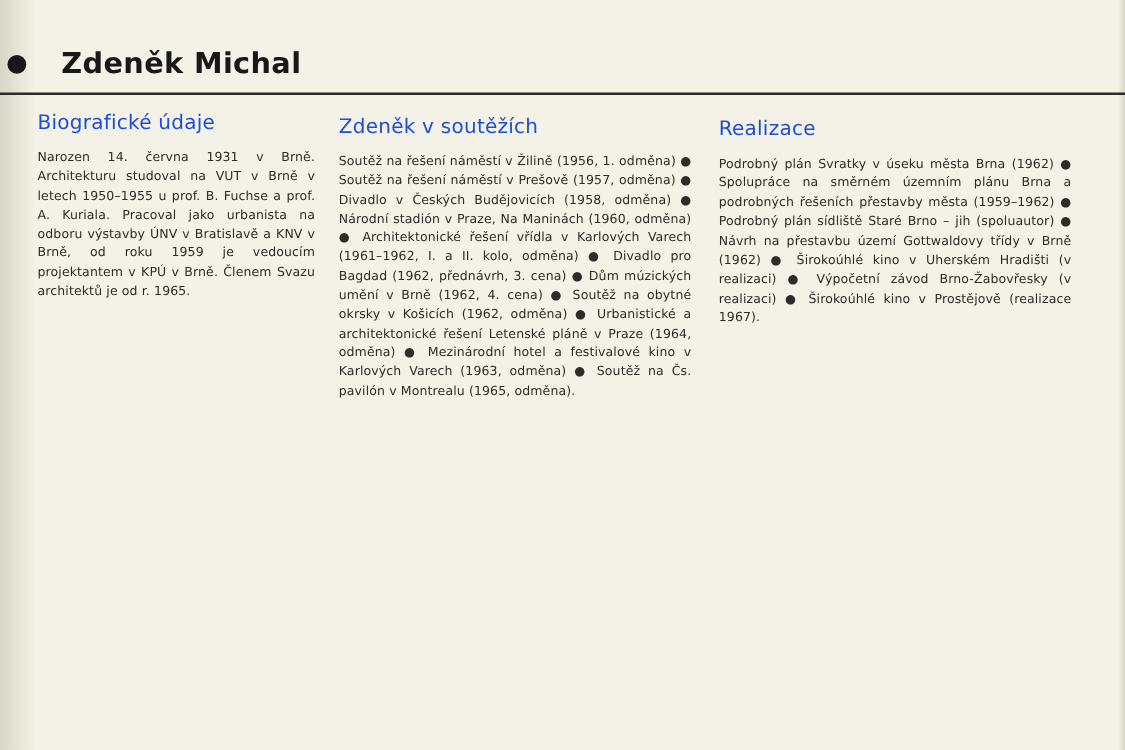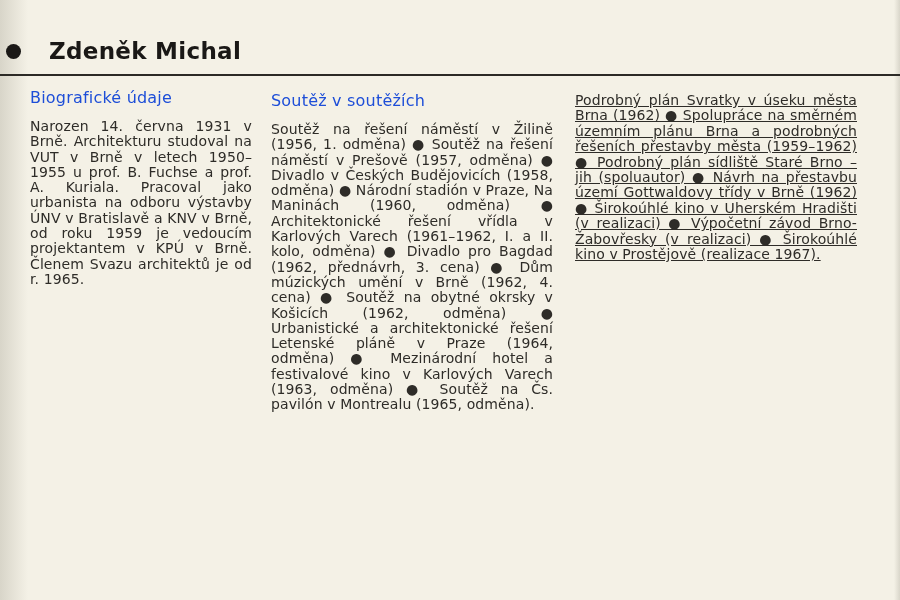--- a/index.html
+++ b/index.html
@@ -40,47 +40,48 @@
   }
   .col h2 {
     margin: 0 0 12px 0;
     font-family: "DejaVu Sans", sans-serif;
     font-weight: normal; font-size: 16px; letter-spacing: 0.2px;
     color: #1d4ed8;
   }
   .col p {
     margin: 0;
     font-family: "DejaVu Sans", sans-serif;
-    font-size: 14px; line-height: 15.3px;
+    font-size: 10px; line-height: 15.3px;
     text-align: justify; color: #2e2c28;
     letter-spacing: 0.1px;
   }
   .col1 { left: 30px; width: 222px; }
   .col2 { left: 271px; width: 282px; top: 91px; }
   .col3 { left: 575px; width: 282px; top: 93px; }
-  .col3 p { line-height: 15.4px; text-decoration: underline; }
+  .col3 p { line-height: 15.4px; }
 </style>
 </head>
 <body>
 
 <div class="page-left-shade"></div>
 <div class="page-right-edge"></div>
 
 <div class="header">
   <span class="bullet-big"></span>
   <span class="name">Zdeněk Michal</span>
 </div>
 
 <div class="rule"></div>
 
 <section class="col col1">
   <h2>Biografické údaje</h2>
   <p>Narozen 14. června 1931 v Brně. Architekturu studoval na VUT v Brně v letech 1950–1955 u prof. B. Fuchse a prof. A. Kuriala. Pracoval jako urbanista na odboru výstavby ÚNV v Bratislavě a KNV v Brně, od roku 1959 je vedoucím projektantem v KPÚ v Brně. Členem Svazu architektů je od r. 1965.</p>
 </section>
 
 <section class="col col2">
-  <h2>Soutěž v soutěžích</h2>
+  <h2>Zdeněk v soutěžích</h2>
   <p>Soutěž na řešení náměstí v Žilině (1956, 1. odměna) ● Soutěž na řešení náměstí v Prešově (1957, odměna) ● Divadlo v Českých Budějovicích (1958, odměna) ● Národní stadión v Praze, Na Maninách (1960, odměna) ● Architektonické řešení vřídla v Karlových Varech (1961–1962, I. a II. kolo, odměna) ● Divadlo pro Bagdad (1962, přednávrh, 3. cena) ● Dům múzických umění v Brně (1962, 4. cena) ● Soutěž na obytné okrsky v Košicích (1962, odměna) ● Urbanistické a architektonické řešení Letenské pláně v Praze (1964, odměna) ● Mezinárodní hotel a festivalové kino v Karlových Varech (1963, odměna) ● Soutěž na Čs. pavilón v Montrealu (1965, odměna).</p>
 </section>
 
 <section class="col col3">
+  <h2>Realizace</h2>
   <p>Podrobný plán Svratky v úseku města Brna (1962) ● Spolupráce na směrném územním plánu Brna a podrobných řešeních přestavby města (1959–1962) ● Podrobný plán sídliště Staré Brno – jih (spoluautor) ● Návrh na přestavbu území Gottwaldovy třídy v Brně (1962) ● Širokoúhlé kino v Uherském Hradišti (v realizaci) ● Výpočetní závod Brno-Žabovřesky (v realizaci) ● Širokoúhlé kino v Prostějově (realizace 1967).</p>
 </section>
 
 </body></html>

